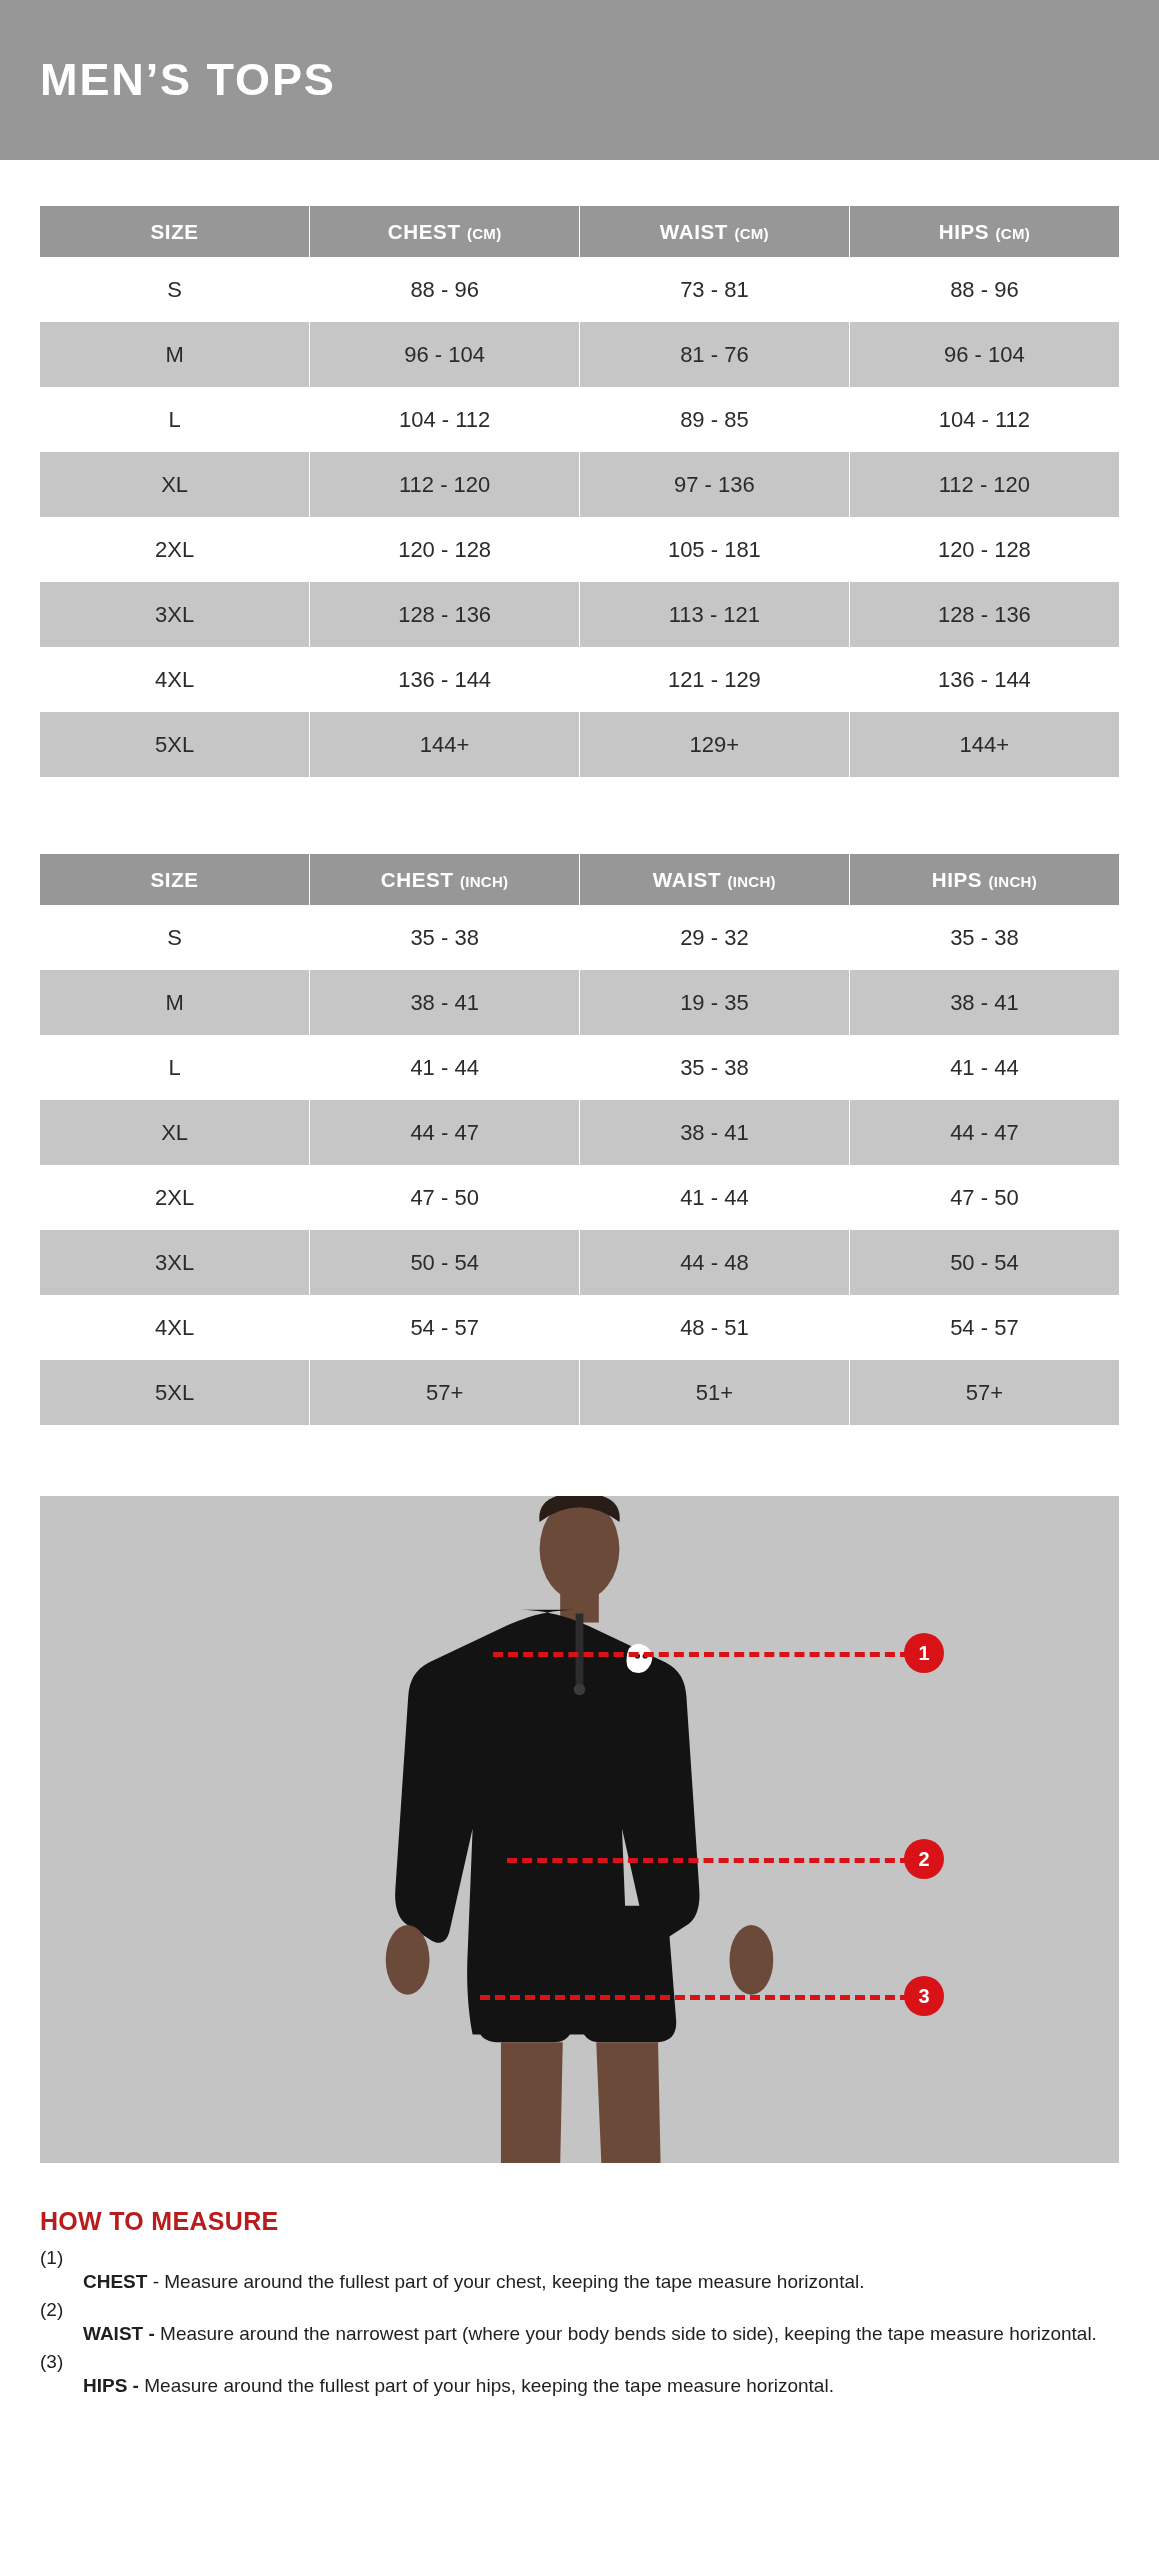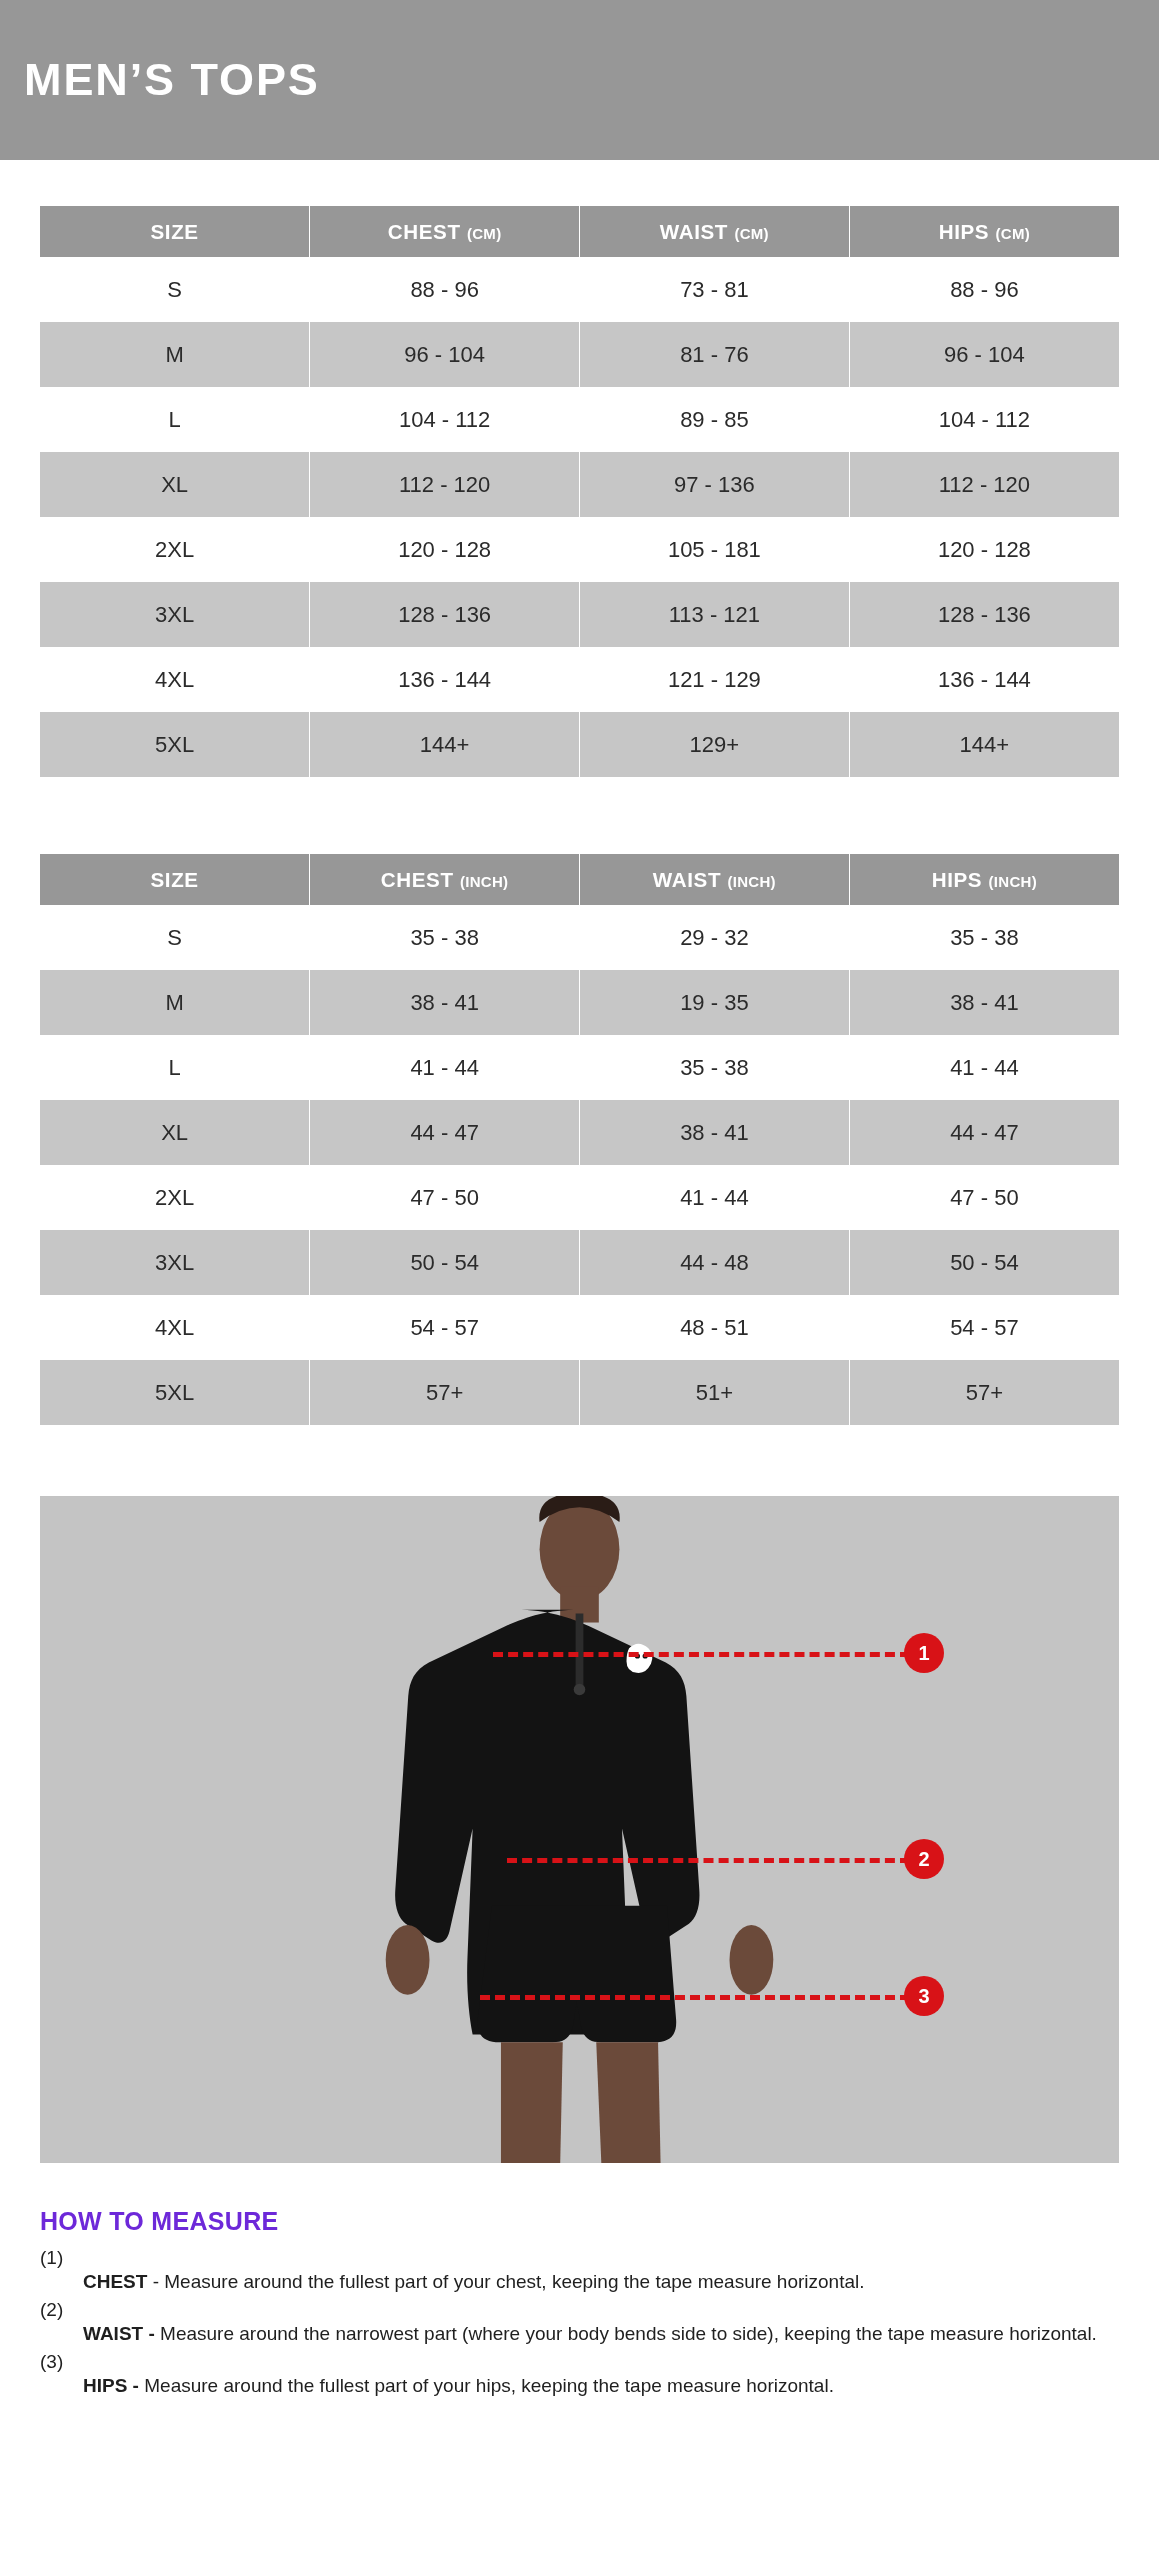--- a/index.html
+++ b/index.html
@@ -21,21 +21,21 @@
     position: relative;
   }
 
   
   .header-band {
     width: 100%;
     height: 160px;
     background: #979797;
     display: flex;
     align-items: center;
-    padding-left: 24px;
+    padding-left: 40px;
   }
   .header-title {
     color: #ffffff;
     font-size: 45px;
     font-weight: bold;
     letter-spacing: 1.9px;
   }
 
   
   .table-wrap {
@@ -116,21 +116,21 @@
   .d3 { left: 440px; top: 499px; width: 430px; }
 
   
   .howto {
     margin: 44px 40px 0 40px;
     padding-bottom: 52px;
   }
   .howto-title {
     font-size: 25px;
     font-weight: bold;
-    color: #6d28d9;
+    color: #b91c1c;
     margin-bottom: 9px;
     letter-spacing: 0.3px;
   }
   .howto-item {
     font-size: 19px;
     line-height: 1.33;
     color: #1f1f1f;
     margin-bottom: 2.6px;
     display: flex;
     align-items: flex-start;

